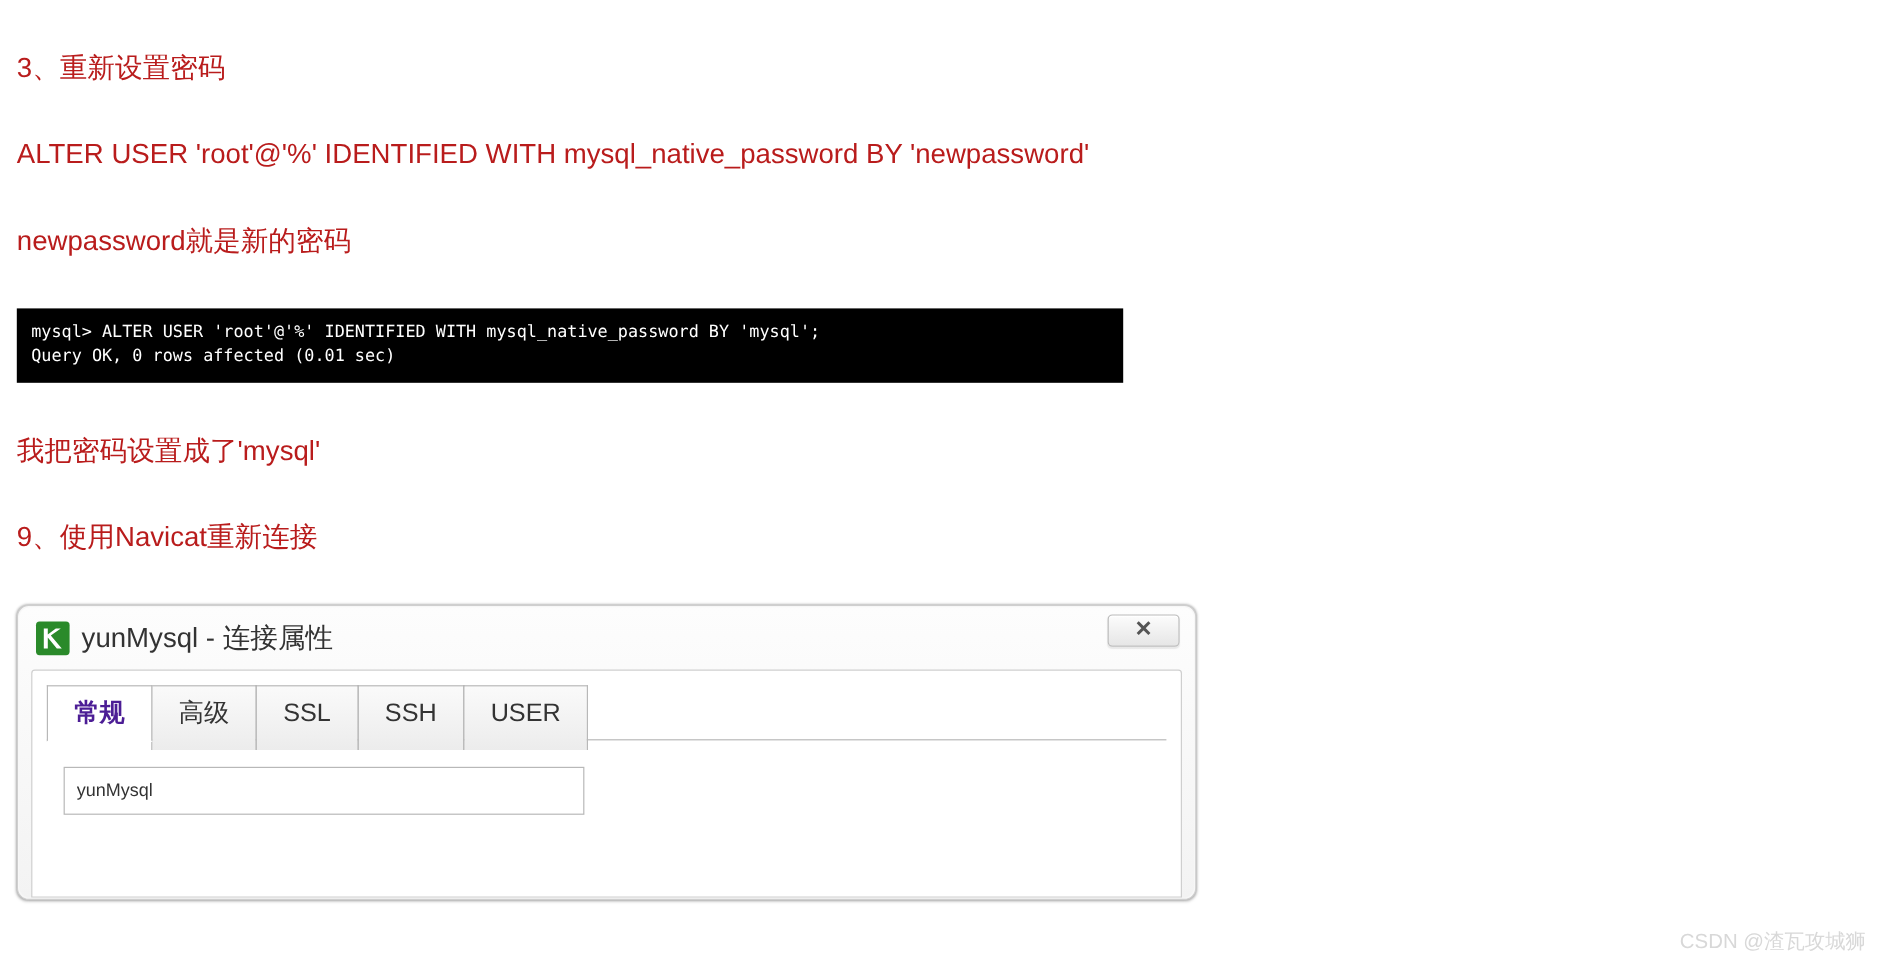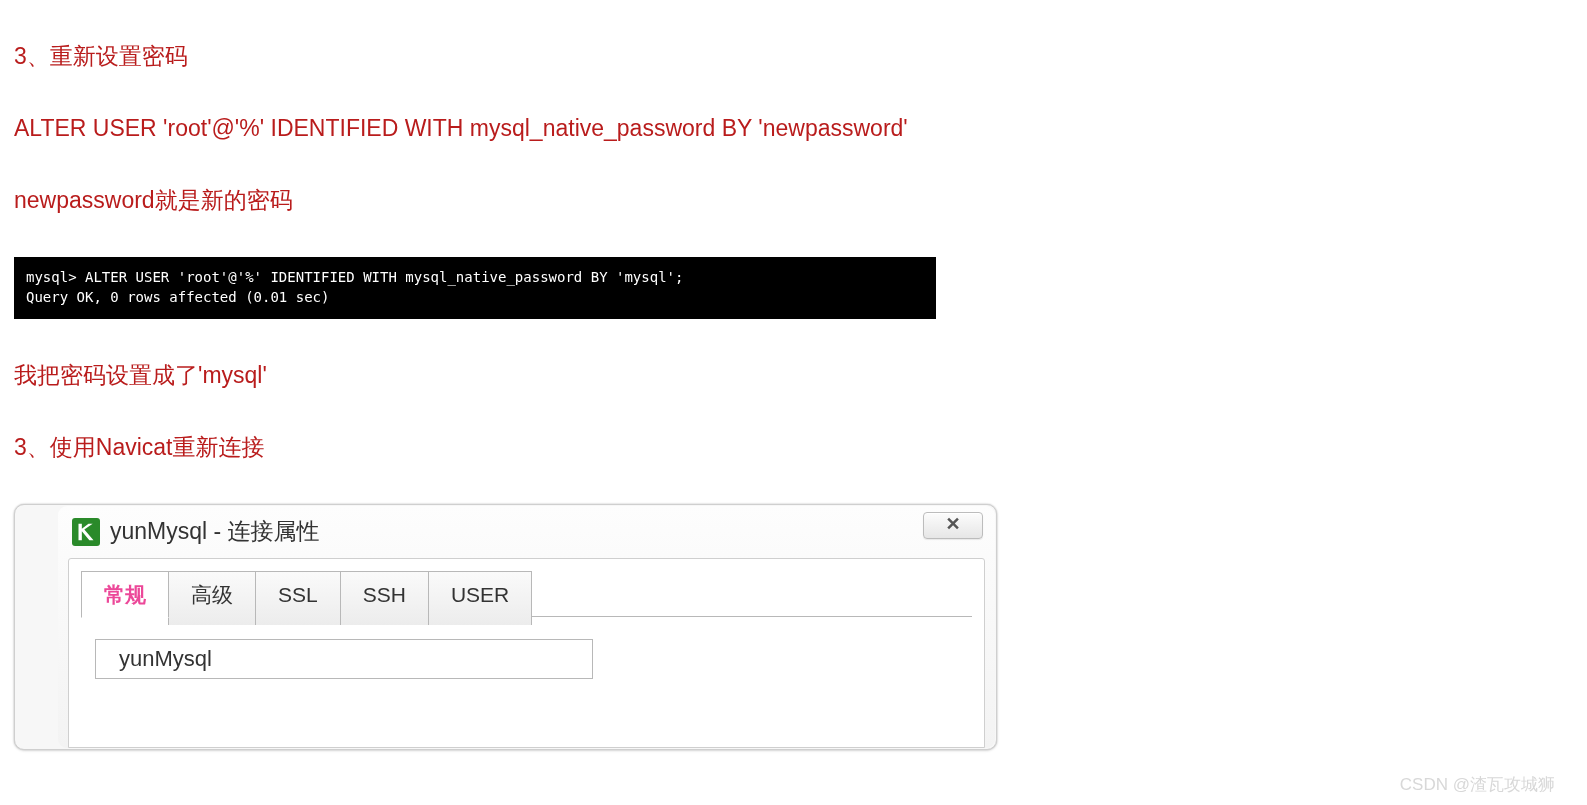--- a/index.html
+++ b/index.html
@@ -36,21 +36,20 @@
     border-radius: 10px;
     background: #f7f7f7;
     box-shadow: 0 0 2px rgba(0,0,0,0.25), 0 1px 3px rgba(0,0,0,0.1);
     padding: 1px;
     margin-top: 8px;
   }
   .dialog-inner {
     background: linear-gradient(#fdfdfd,#f3f3f3);
     border-radius: 9px;
     padding-bottom: 0;
-    margin-left: 42px;
   }
   .titlebar {
     display: flex;
     align-items: center;
     height: 52px;
     padding: 0 14px;
     position: relative;
   }
   .app-icon {
     width: 28px;
@@ -112,43 +111,43 @@
     font-size: 21px;
     color: #333;
     margin-right: -1px;
     height: 54px;
     position: relative;
     top: 0px;
   }
   .tab.active {
     background: #fff;
     font-weight: bold;
-    color: #ec4899;
+    color: #4c1d95;
     border-bottom: 1px solid #fff;
     height: 47px;
     z-index: 2;
   }
   .form-row {
     display: flex;
     align-items: center;
     padding-left: 14px;
   }
   .form-label {
     width: 334px;
     font-size: 22px;
     color: #333;
   }
   .form-input {
-    width: 498px;
+    width: 434px;
     height: 40px;
     border: 1px solid #b8b8b8;
     background: #fff;
-    font-size: 22px;
+    font-size: 15px;
     color: #333;
-    padding: 4px 23px;
+    padding: 4px 10px;
   }
   .watermark {
     position: absolute;
     right: 32px;
     bottom: 8px;
     color: #d8d8d8;
     font-size: 17px;
     pointer-events: none;
   }
 </style>
@@ -156,21 +155,21 @@
 <body>
 
 <p class="para">3、重新设置密码</p>
 <p class="para">ALTER USER 'root'@'%' IDENTIFIED WITH mysql_native_password BY 'newpassword'</p>
 <p class="para">newpassword就是新的密码</p>
 
 <div class="terminal">mysql&gt; ALTER USER 'root'@'%' IDENTIFIED WITH mysql_native_password BY 'mysql';
 Query OK, 0 rows affected (0.01 sec)</div>
 
 <p class="para">我把密码设置成了'mysql'</p>
-<p class="para">3、使用Navicat重新连接</p>
+<p class="para">9、使用Navicat重新连接</p>
 
 <div class="dialog-wrap">
   <div class="dialog-inner">
     <div class="titlebar">
       <div class="app-icon">
         <svg viewBox="0 0 24 24" width="20" height="20">
           <path d="M3 2 L3 22 L7 22 L7 11 L16 22 L21 22 L10 9 L20 2 L15 2 L7 8 L7 2 Z" fill="#fff"></path>
         </svg>
       </div>
       <span class="title-text">yunMysql - 连接属性</span>

